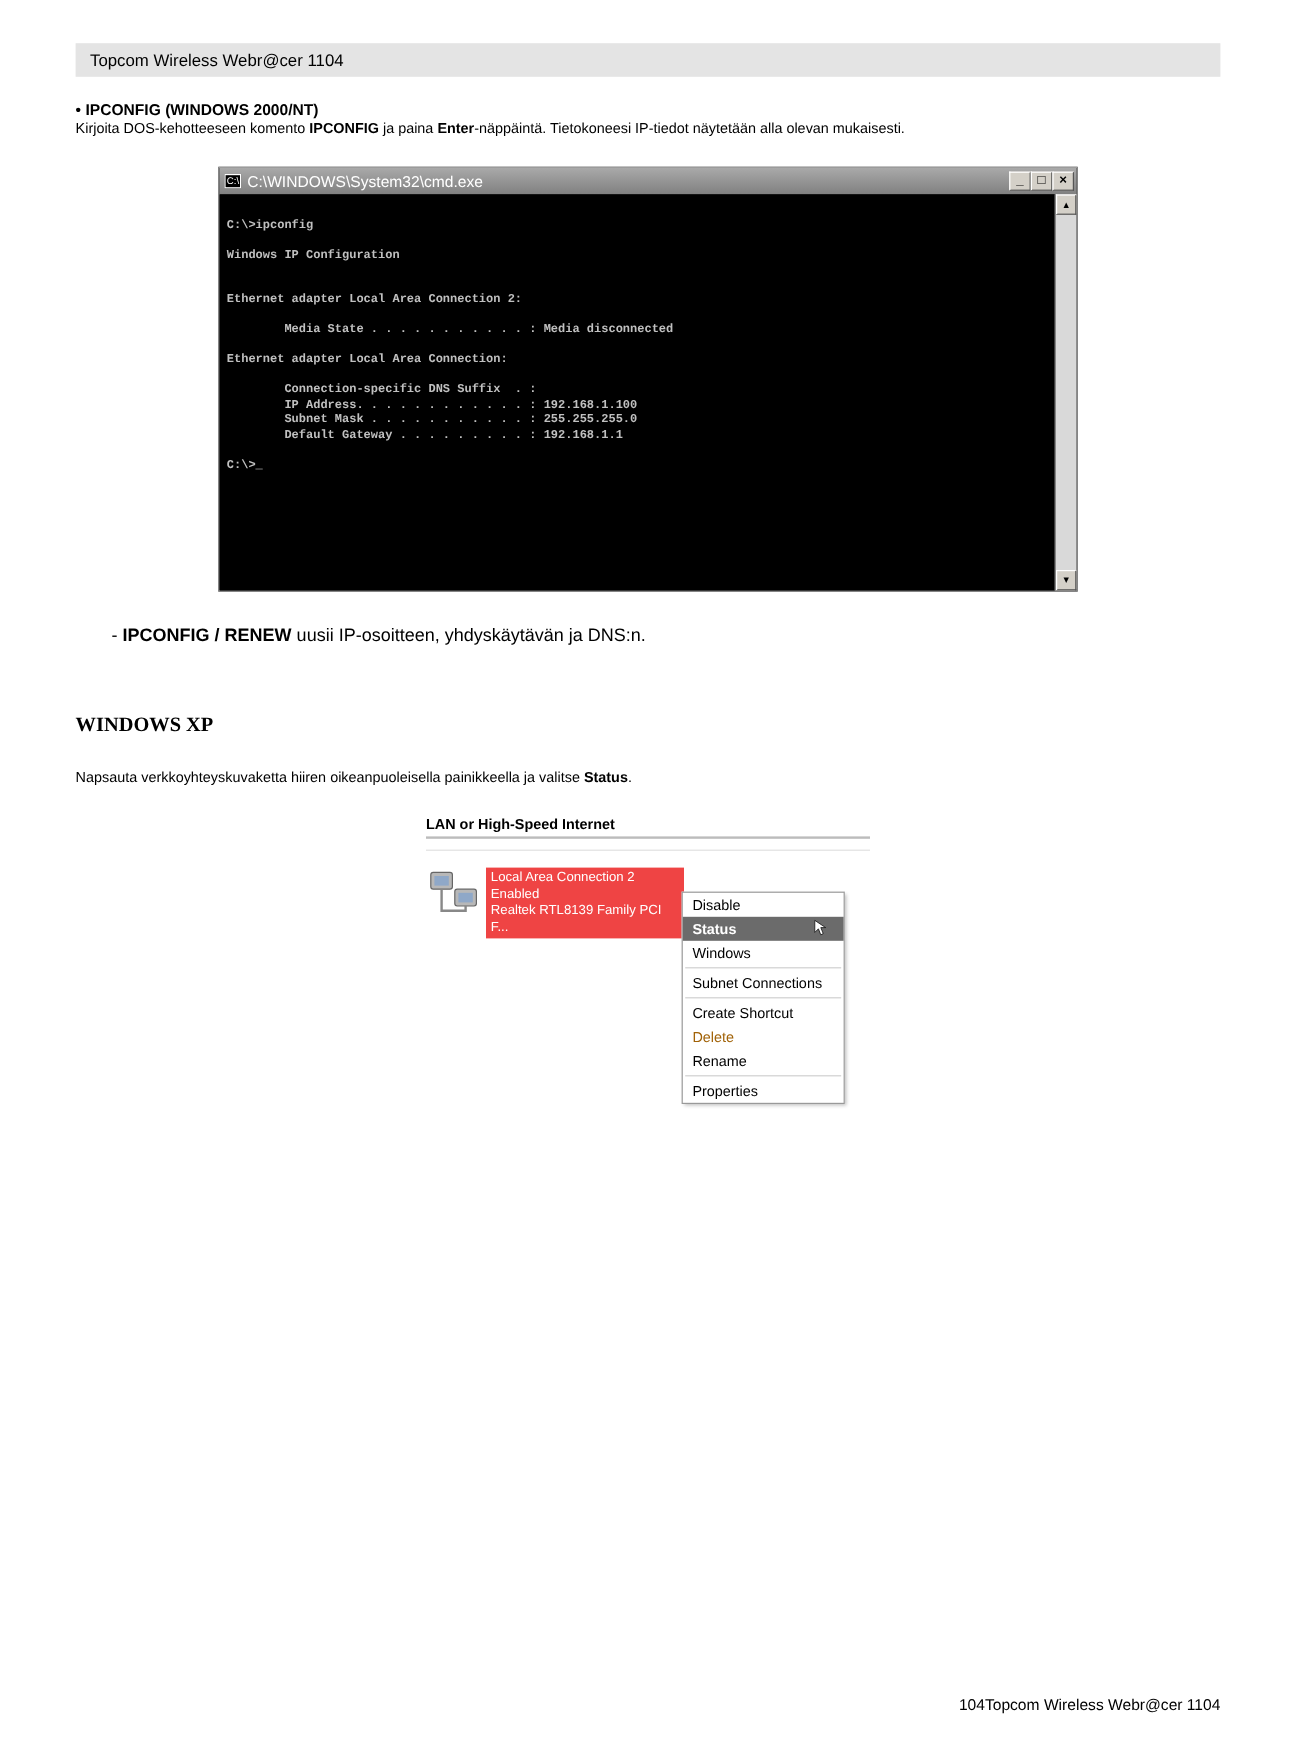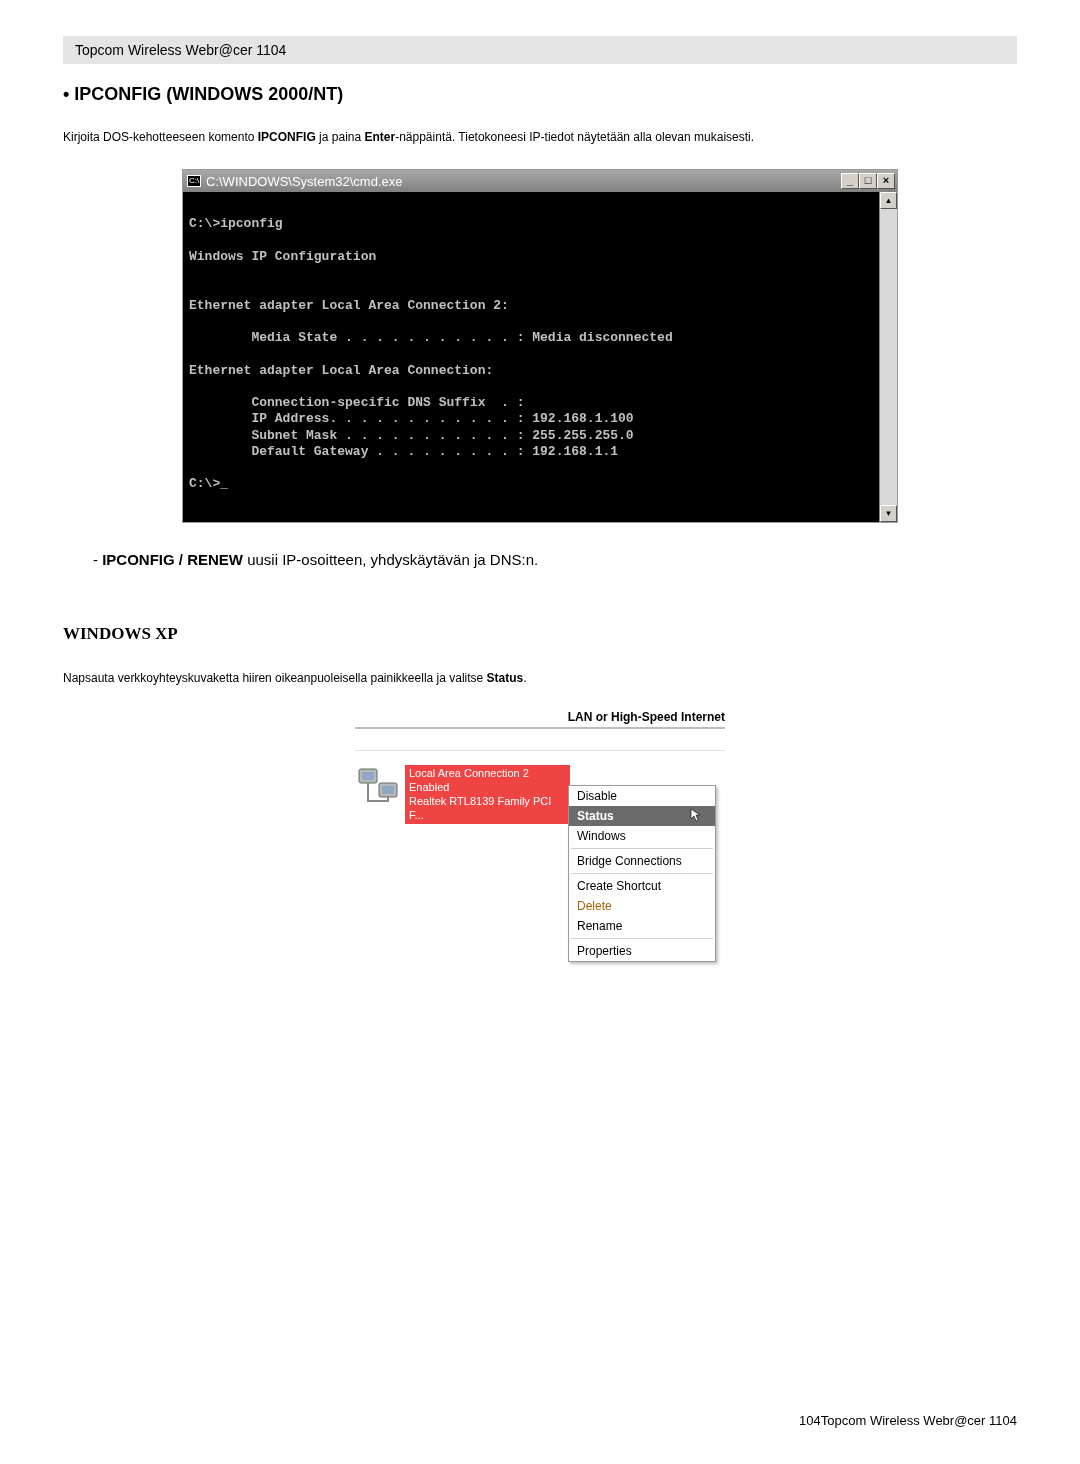--- a/index.html
+++ b/index.html
@@ -13,23 +13,22 @@
     position: relative;
     padding: 36px 63px 40px 63px;
   }
   .header-bar {
     background: #e4e4e4;
     padding: 6px 12px;
     font-size: 14px;
     margin-bottom: 20px;
   }
   h3.section-title {
-    font-size: 18px;
-    font-weight: bold;
-    margin-bottom: 24px;
+    font-size: 13px;
+    font-weight: bold;
   }
   p.body-text {
     font-size: 12px;
     line-height: 1.35;
     margin-bottom: 24px;
   }
   .cmd-window {
     margin: 0 auto 28px auto;
     width: 716px;
     border: 1px solid #9b9b9b;
@@ -83,21 +82,21 @@
     font-family: Arial, sans-serif;
   }
   .cmd-body-wrap {
     display: flex;
   }
   .cmd-body {
     flex: 1;
     background: #000;
     color: #c0c0c0;
     font-family: "Courier New", monospace;
-    font-size: 13px;
+    font-size: 10px;
     font-weight: bold;
     white-space: pre;
     padding: 8px 12px 8px 6px;
     line-height: 1.25;
     min-height: 330px;
   }
   .cmd-scrollbar {
     width: 18px;
     background: #d9d9d9;
     display: flex;
@@ -130,22 +129,21 @@
   .xp-wrap {
     width: 370px;
     margin: 0 auto;
   }
   .xp-header {
     font-family: Tahoma, Arial, sans-serif;
     font-weight: bold;
     font-size: 12px;
     border-bottom: 2px solid #bcbcbc;
     padding-bottom: 3px;
-    margin-bottom: 21px;
-    text-align: right;
+    margin-bottom: 9px;
   }
   .xp-horizontal-line {
     height: 1px;
     background: #e0e0e0;
     margin-bottom: 14px;
   }
   .xp-content {
     display: flex;
     align-items: flex-start;
   }
@@ -163,21 +161,21 @@
     font-size: 11px;
     padding: 2px 4px;
     line-height: 1.25;
     width: 165px;
   }
   .xp-menu {
     border: 1px solid #999;
     background: #fff;
     font-family: Tahoma, Arial, sans-serif;
     font-size: 12px;
-    width: 148px;
+    width: 136px;
     margin-left: -2px;
     margin-top: 20px;
     box-shadow: 2px 2px 3px rgba(0,0,0,0.25);
   }
   .xp-menu-item {
     padding: 3px 8px;
     position: relative;
   }
   .xp-menu-item.highlighted {
     background: #6b6b6b;
@@ -291,21 +289,21 @@
       <div class="xp-menu-item highlighted">
         <span>Status</span>
         <span class="xp-cursor">
           <svg width="15" height="15" viewBox="0 0 15 15" style="vertical-align:top">
             <path d="M1 1 L1 11 L4 8 L6 13 L8 12 L6 7 L10 7 Z" fill="#fff" stroke="#000" stroke-width="0.6"></path>
           </svg>
         </span>
       </div>
       <div class="xp-menu-item">Windows</div>
       <div class="xp-menu-sep"></div>
-      <div class="xp-menu-item">Bridge Connections</div>
+      <div class="xp-menu-item">Subnet Connections</div>
       <div class="xp-menu-sep"></div>
       <div class="xp-menu-item">Create Shortcut</div>
       <div class="xp-menu-item disabled">Delete</div>
       <div class="xp-menu-item">Rename</div>
       <div class="xp-menu-sep"></div>
       <div class="xp-menu-item">Properties</div>
     </div>
   </div>
 </div>
 

